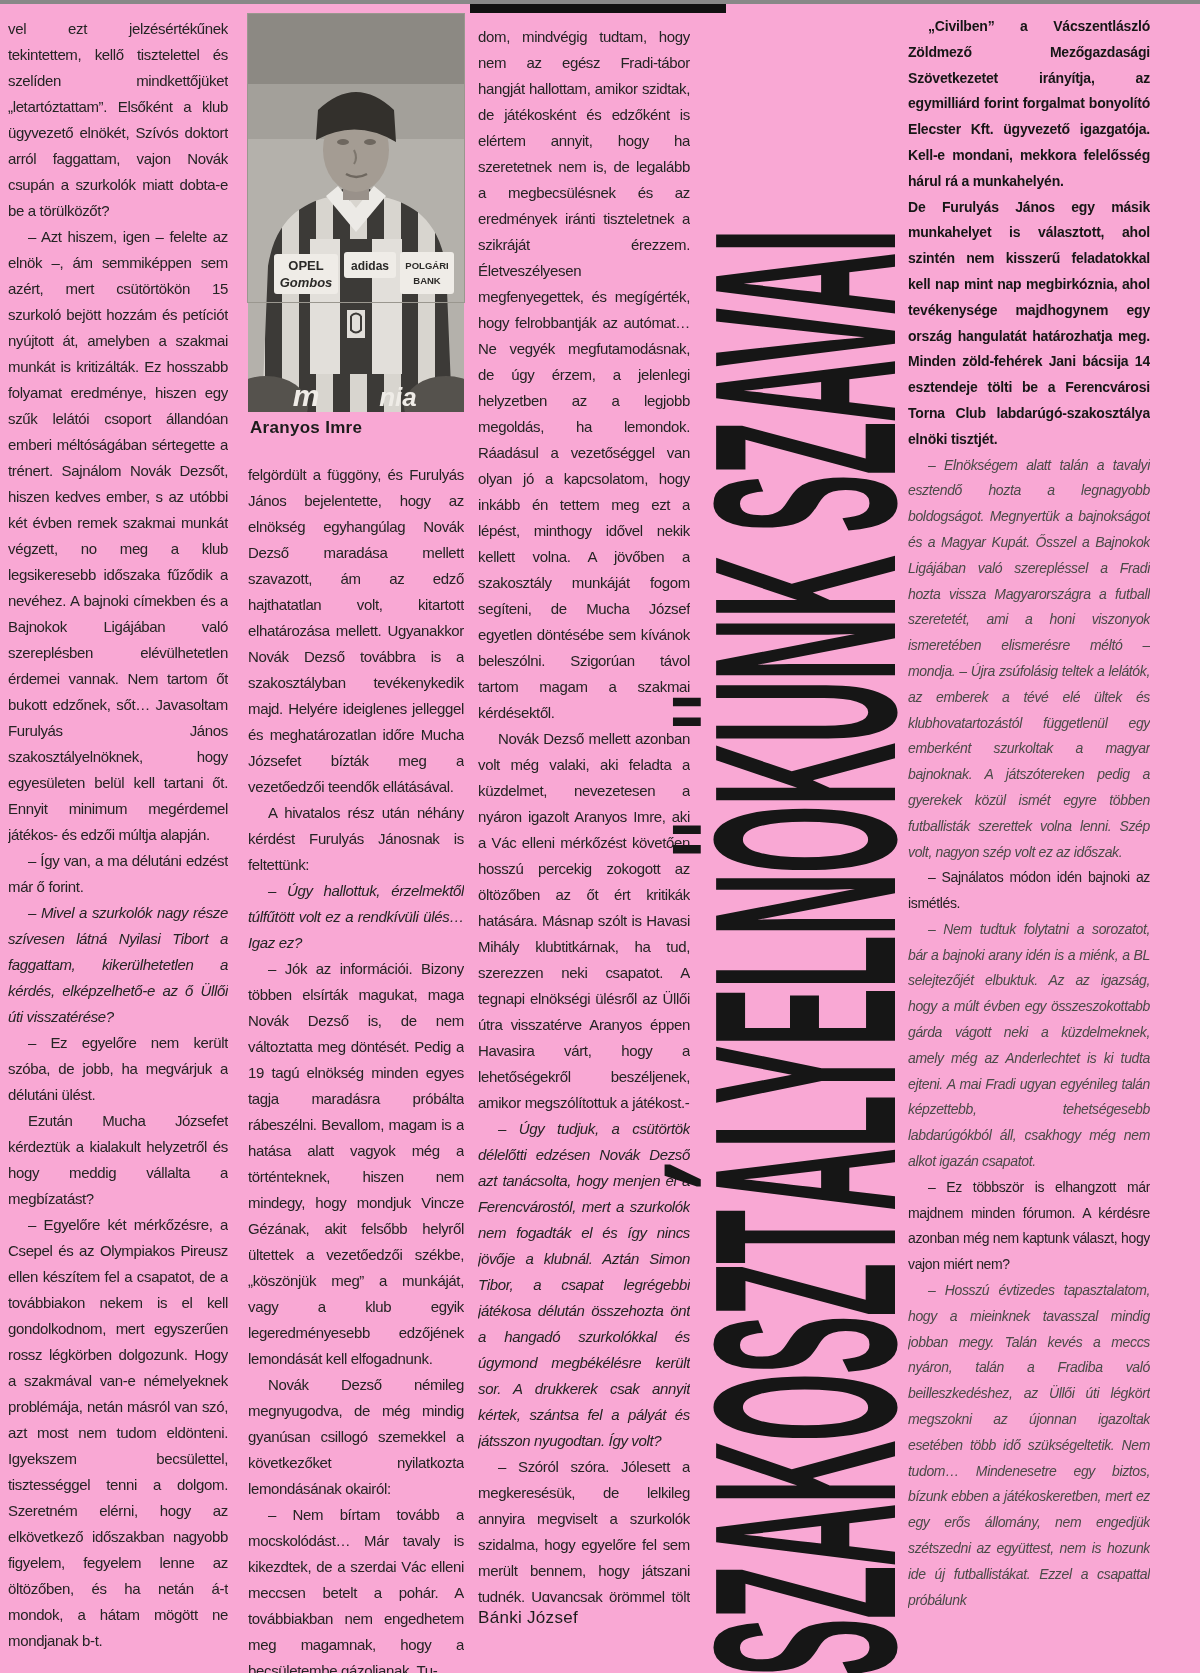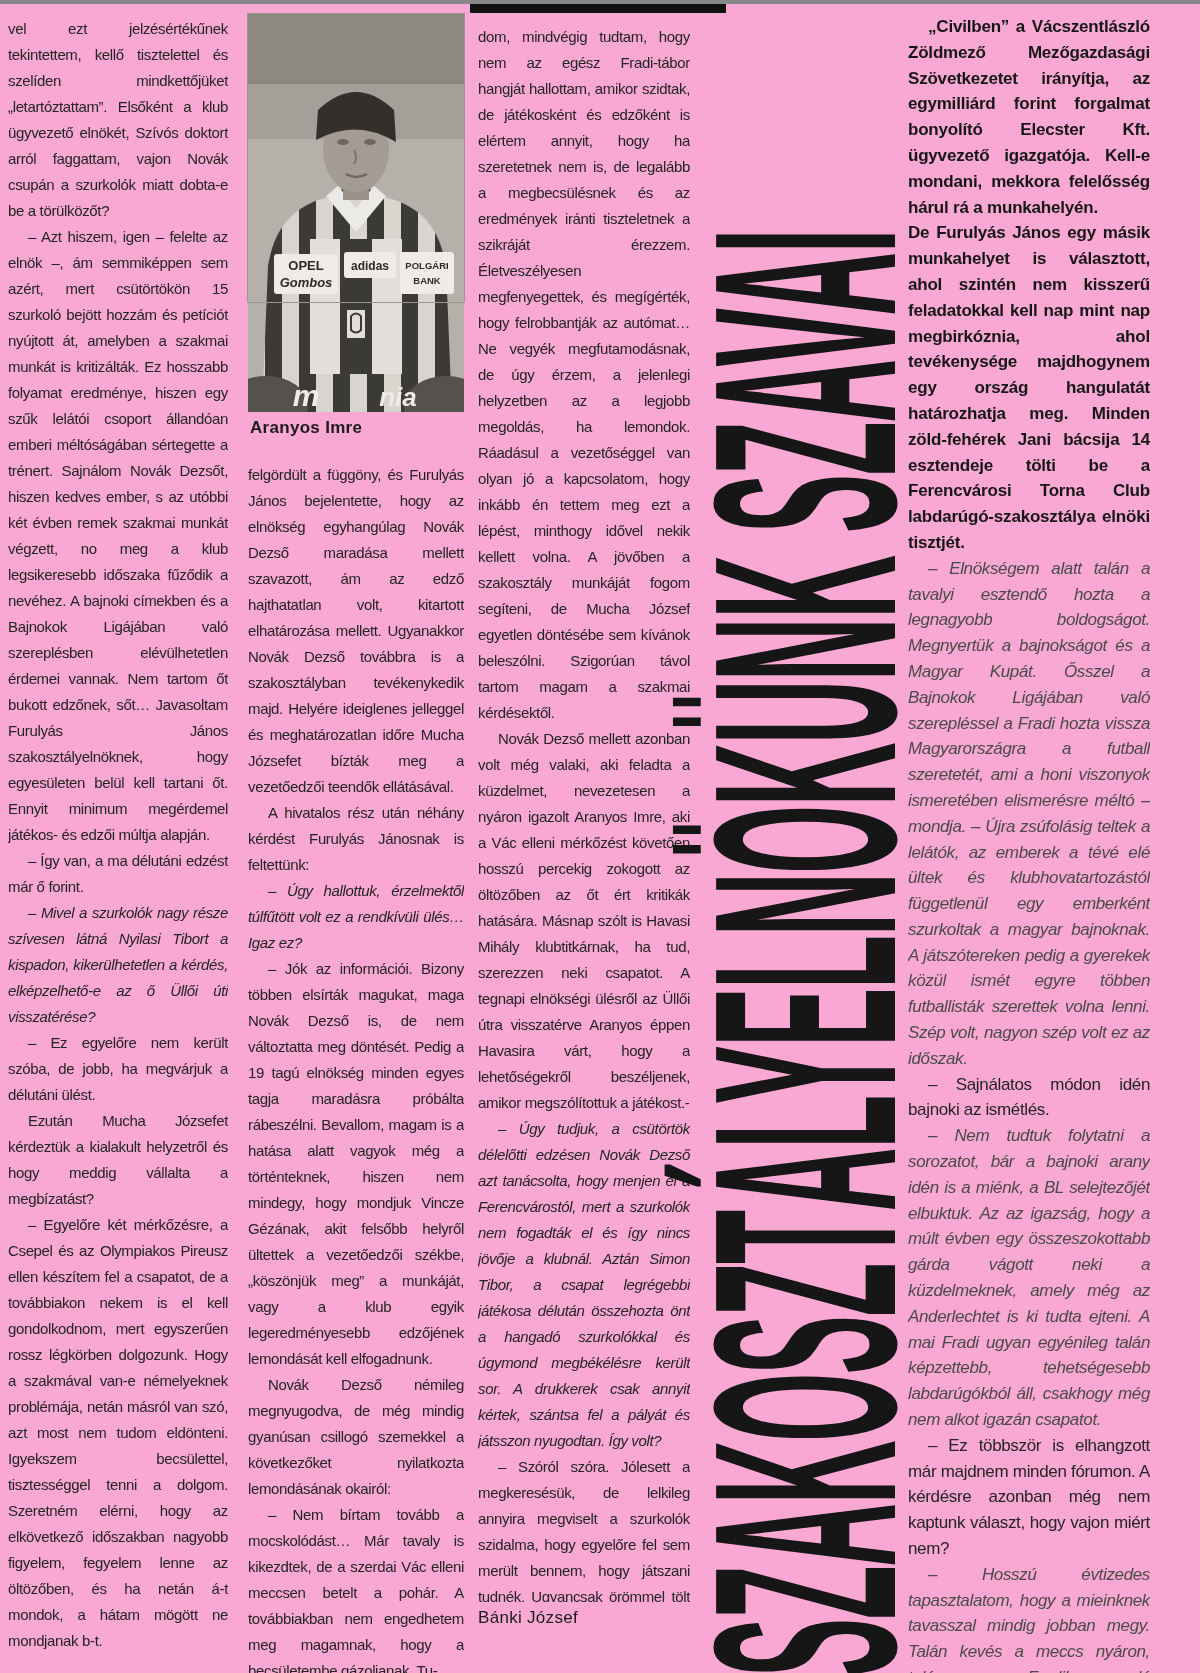--- a/index.html
+++ b/index.html
@@ -11,21 +11,21 @@
   .col{position:absolute;text-align:justify;font-size:15px;line-height:26px;
        letter-spacing:-0.35px;color:#242424;overflow:hidden;}
   .para{margin:0;padding:0;}
   .indent{text-indent:20px;}
   .st-italic{font-style:italic;}
   .st-italic-light{font-style:italic;color:#4a4a48;}
   .st-bold{font-weight:700;color:#161616;letter-spacing:-0.2px;}
   #col1{left:8px;top:12px;width:220px;height:1655px;}
   #col2{left:248px;top:458px;width:216px;height:1212px;}
   #col3{left:478px;top:20px;width:212px;height:1578px;}
-  #col4{left:908px;top:10px;width:242px;height:1660px;font-size:17px;line-height:25.8px;}
+  #col4{left:908px;top:10px;width:242px;height:1660px;font-size:14px;line-height:25.8px;}
   #photo-box{position:absolute;left:248px;top:10px;width:216px;height:288px;
              background:#b9b6b1;outline:1px solid #9a978f;}
   #photo-caption{position:absolute;left:250px;top:414px;width:214px;
                  font-weight:700;font-size:17px;color:#1c1c1c;letter-spacing:0.3px;}
   #byline{position:absolute;left:478px;top:1604px;width:212px;text-align:left;
           font-weight:400;font-size:17px;color:#1c1c1c;letter-spacing:0.3px;}
   #top-bar{position:absolute;left:470px;top:0;width:256px;height:9px;background:#111;}
   #headline-rot{
     position:absolute;left:702px;top:0;width:1673px;height:206px;
     transform-origin:0 0;transform:rotate(-90deg) translateX(-1673px);
@@ -42,21 +42,21 @@
 <body>
 
 <div id="page">
 
   <div id="top-bar"></div>
 
   <div id="col1" class="col">
       <p class="para">vel ezt jelzésértékűnek tekintettem, kellő tisztelettel és szelíden mindkettőjüket „letartóztattam”. Elsőként a klub ügyvezető elnökét, Szívós doktort arról faggattam, vajon Novák csupán a szurkolók miatt dobta-e be a törülközőt?</p>
       <p class="para indent">– Azt hiszem, igen – felelte az elnök –, ám semmiképpen sem azért, mert csütörtökön 15 szurkoló bejött hozzám és petíciót nyújtott át, amelyben a szakmai munkát is kritizálták. Ez hosszabb folyamat eredménye, hiszen egy szűk lelátói csoport állandóan emberi méltóságában sértegette a trénert. Sajnálom Novák Dezsőt, hiszen kedves ember, s az utóbbi két évben remek szakmai munkát végzett, no meg a klub legsikeresebb időszaka fűződik a nevéhez. A bajnoki címekben és a Bajnokok Ligájában való szereplésben elévülhetetlen érdemei vannak. Nem tartom őt bukott edzőnek, sőt… Javasoltam Furulyás János szakosztályelnöknek, hogy egyesületen belül kell tartani őt. Ennyit minimum megérdemel játékos- és edzői múltja alapján.</p>
       <p class="para indent">– Így van, a ma délutáni edzést már ő forint.</p>
-      <p class="para st-italic indent">– Mivel a szurkolók nagy része szívesen látná Nyilasi Tibort a kispadon, kikerülhetetlen a kérdés, elképzelhető-e az ő Üllői úti visszatérése?</p>
+      <p class="para st-italic indent">– Mivel a szurkolók nagy része szívesen látná Nyilasi Tibort a faggattam, kikerülhetetlen a kérdés, elképzelhető-e az ő Üllői úti visszatérése?</p>
       <p class="para indent">– Ez egyelőre nem került szóba, de jobb, ha megvárjuk a délutáni ülést.</p>
       <p class="para indent">Ezután Mucha Józsefet kérdeztük a kialakult helyzetről és hogy meddig vállalta a megbízatást?</p>
       <p class="para indent">– Egyelőre két mérkőzésre, a Csepel és az Olympiakos Pireusz ellen készítem fel a csapatot, de a továbbiakon nekem is el kell gondolkodnom, mert egyszerűen rossz légkörben dolgozunk. Hogy a szakmával van-e némelyeknek problémája, netán másról van szó, azt most nem tudom eldönteni. Igyekszem becsülettel, tisztességgel tenni a dolgom. Szeretném elérni, hogy az elkövetkező időszakban nagyobb figyelem, fegyelem lenne az öltözőben, és ha netán á-t mondok, a hátam mögött ne mondjanak b-t.</p>
     </div>
 
   <div id="photo-box">
     <svg width="216" height="398" viewBox="0 0 216 398">
       <defs>
         <pattern id="stripes" width="34" height="10" patternUnits="userSpaceOnUse">
           <rect width="17" height="10" fill="#d8d5cf"></rect>

